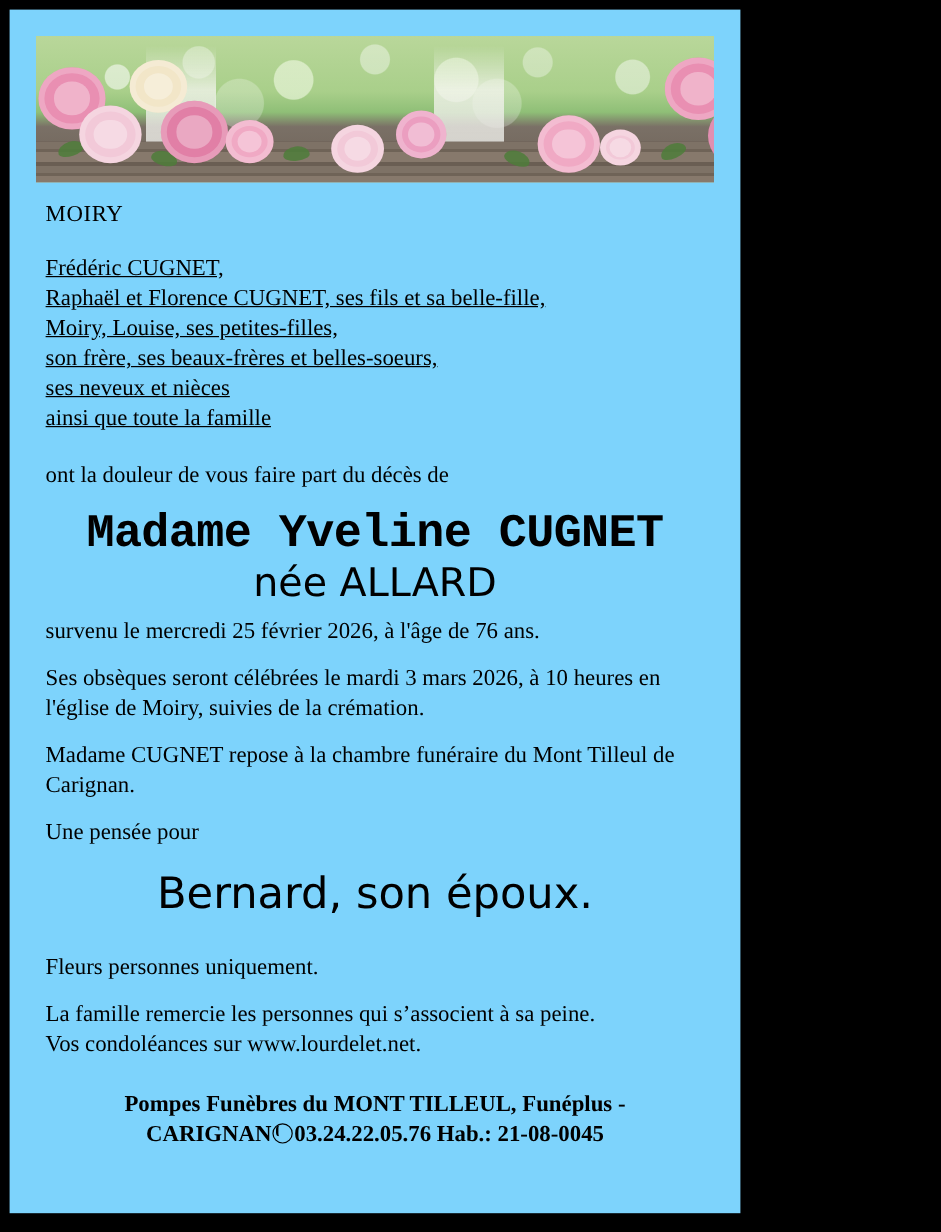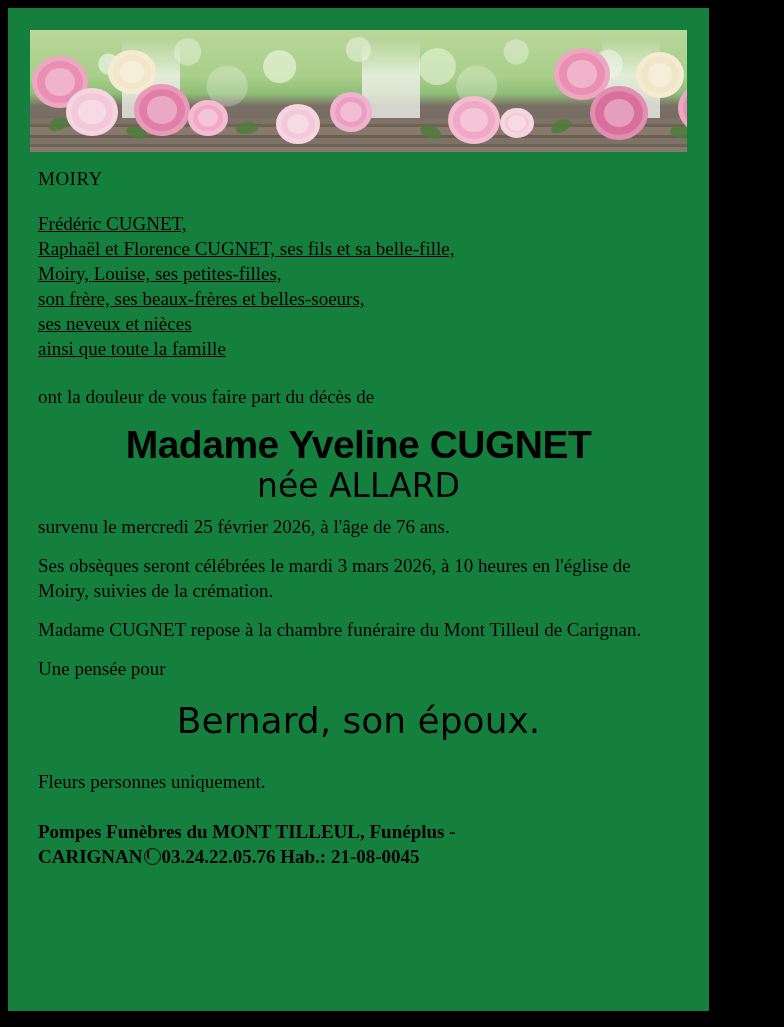--- a/index.html
+++ b/index.html
@@ -9,23 +9,23 @@
   }
   body {
     width: 784px;
     height: 1027px;
     font-family: "Liberation Serif", serif;
   }
   .notice {
     position: absolute;
     left: 8px;
     top: 8px;
-    width: 701px;
+    width: 609px;
     height: 1003px;
-    background: #15803d;
+    background: #7dd3fc;
     box-sizing: border-box;
     overflow: hidden;
   }
   .banner {
     position: relative;
     margin: 22px 22px 0 22px;
     height: 122px;
     overflow: hidden;
     background: #cfe0b8;
   }
@@ -98,21 +98,21 @@
   }
   .city {
     font-size: 19px;
     letter-spacing: .5px;
     margin-bottom: 20px;
   }
   .family-line { white-space: pre; text-decoration: underline; }
   .lead { margin-top: 22px; }
   .name-main {
     text-align: center;
-    font-family: Liberation Sans, sans-serif;
+    font-family: Liberation Mono, monospace;
     font-weight: 700;
     font-size: 39px;
     letter-spacing: -0.5px;
     margin: 16px 0 2px 0;
     line-height: 1.05;
   }
   .name-sub {
     text-align: center;
     font-family: "DejaVu Sans", sans-serif;
     font-weight: 400;
@@ -122,20 +122,21 @@
   }
   .para { margin-top: 14px; }
   .spouse {
     text-align: center;
     font-family: "DejaVu Sans", sans-serif;
     font-size: 36px;
     margin: 16px 0 24px 0;
   }
   .thanks-line { margin: 0; }
   .footer {
+    text-align: center;
     font-weight: 700;
     font-size: 19px;
     line-height: 1.3;
     margin-top: 26px;
     padding-bottom: 12px;
   }
   .phone-icon {
     display: inline-block;
     width: 15px; height: 15px;
     border-radius: 50%;
@@ -211,20 +212,24 @@
     <div class="para">Ses obsèques seront célébrées le mardi 3 mars 2026, à 10 heures en l'église de Moiry, suivies de la crémation.</div>
 
     <div class="para">Madame CUGNET repose à la chambre funéraire du Mont Tilleul de Carignan.</div>
 
     <div class="para">Une pensée pour</div>
 
     <div class="spouse">Bernard, son époux.</div>
 
     <div>Fleurs personnes uniquement.</div>
 
+    <div class="para">
+      <div class="thanks-line">La famille remercie les personnes qui s’associent à sa peine.</div>
+      <div class="thanks-line">Vos condoléances sur www.lourdelet.net.</div>
+    </div>
 
     <div class="footer">
       <div>Pompes Funèbres du MONT TILLEUL, Funéplus -</div>
       <div><span>CARIGNAN</span><span class="phone-icon"></span><span>03.24.22.05.76</span><span> Hab.: 21-08-0045</span></div>
     </div>
 
   </div>
 </div>
 
 </body></html>

